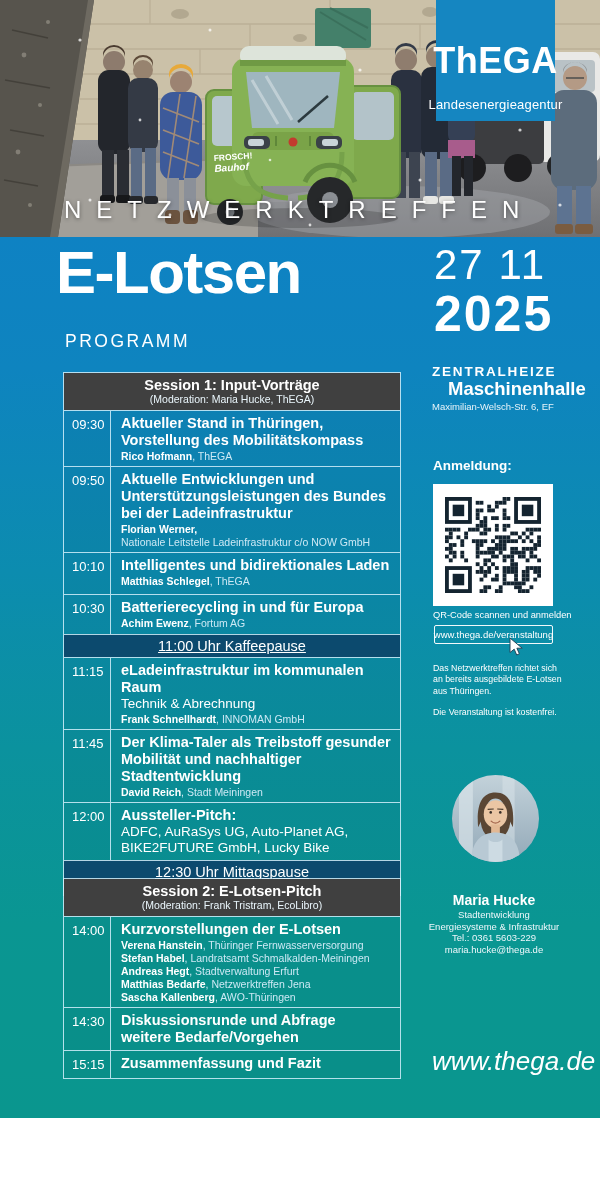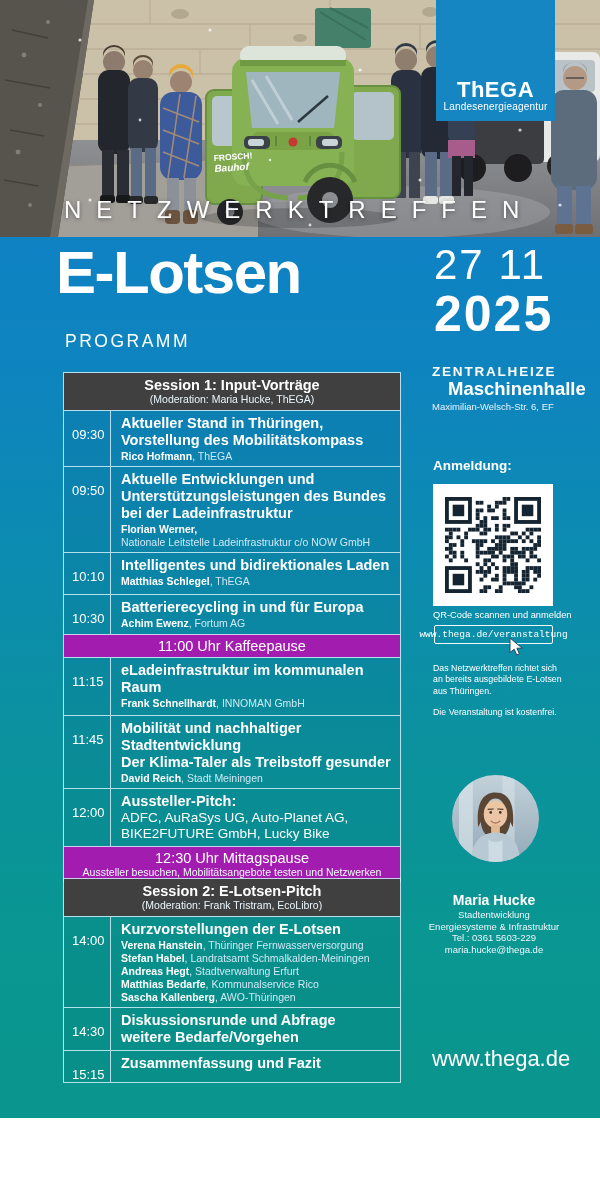--- a/index.html
+++ b/index.html
@@ -7,22 +7,22 @@
   body { font-family:"Liberation Sans","DejaVu Sans",sans-serif; }
   .page { position:relative; width:600px; height:1188px; overflow:hidden; background:#fff; margin:0 auto; }
 
   
   .photo { position:absolute; left:0; top:0; width:600px; height:237px; overflow:hidden; }
   .photo svg { display:block; }
   .kicker { position:absolute; left:64px; top:196px; color:#fff; font-size:24px; font-weight:500;
             letter-spacing:15px; text-shadow:0 1px 4px rgba(0,0,0,.45); white-space:nowrap; }
   .logo-box { position:absolute; left:436px; top:0; width:119px; height:121px; background:#1586c1;
               display:flex; flex-direction:column; justify-content:flex-end; align-items:center; padding-bottom:9px; }
-  .logo-word { color:#fff; font-size:22px; font-weight:700; letter-spacing:.5px; line-height:1; }
-  .logo-sub  { color:#fff; font-size:10px; letter-spacing:.2px; margin-top:0; }
+  .logo-word { color:#fff; font-size:36px; font-weight:700; letter-spacing:.5px; line-height:1; }
+  .logo-sub  { color:#fff; font-size:13px; letter-spacing:.2px; margin-top:18px; }
 
   
   .bodybg { position:absolute; left:0; top:237px; width:600px; height:881px;
             background:linear-gradient(180deg,#0e82c3 0%,#0e84bf 15%,#0c8caf 38%,#0b929e 58%,#0a9692 78%,#0a968e 100%); }
 
   .hero-title { position:absolute; left:56px; top:238px; color:#fff; font-size:60px; font-weight:800; letter-spacing:-1.5px; }
   .date-block { position:absolute; left:434px; top:243px; color:#fff; line-height:1.06; white-space:nowrap; }
   .date-top  { font-size:42px; font-weight:400; letter-spacing:2px; }
   .date-year { font-size:50px; font-weight:700; letter-spacing:2px; }
   .program-label { position:absolute; left:65px; top:331px; color:#fff; font-size:17.5px; font-weight:500; letter-spacing:2.5px; }
@@ -32,49 +32,49 @@
   .venue-hall { font-size:18.5px; font-weight:700; line-height:1.1;margin-left:16px; }
   .venue-addr { font-size:9.5px; color:#e8f4fa; margin-top:2px; }
 
   
   .stable { position:absolute; left:63px; width:338px; border:1.5px solid rgba(210,238,250,.85); color:#fff; }
   .s1 { top:372px; } .s2 { top:878px; }
   .thead { background:#404040; text-align:center; padding:4px 4px 5px; }
   .thead .t1 { display:block; font-size:14.5px; font-weight:700; line-height:16px; }
   .thead .t2 { display:block; font-size:10.5px; line-height:12px; color:#eaf6fc; }
   .row { display:flex; border-top:1.5px solid rgba(210,238,250,.85); background:rgba(2,28,58,.06); }
-  .time { width:46px; flex:0 0 46px; font-size:13px; padding:16px 0 0 8px; }
+  .time { width:46px; flex:0 0 46px; font-size:13px; padding:6px 0 0 8px; }
   .cell { flex:1; border-left:1.5px solid rgba(210,238,250,.85); padding:4px 8px 4px 10px; }
   .tl  { display:block; font-size:14.5px; font-weight:700; line-height:17px; }
   .rl  { display:block; font-size:13.5px; font-weight:400; line-height:16px; }
   .spk { font-size:10.5px; line-height:12px; color:#cde9f5; margin-top:1px; }
   .spk b { color:#fff; font-weight:700; }
   .spk span { color:#cde9f5; font-weight:400; }
-  .band { border-top:1.5px solid rgba(210,238,250,.85); background:#a21caf; text-align:center; padding:3px 2px; }
+  .band { border-top:1.5px solid rgba(210,238,250,.85); background:#0c4a6e; text-align:center; padding:3px 2px;text-decoration:underline; }
   .band .b1 { display:block; font-size:14.5px; font-weight:500; line-height:16px; }
   .band .b2 { display:block; font-size:10.5px; line-height:12px; color:#eefaf7; }
 
   
   .anm-label { position:absolute; left:433px; top:458px; color:#fff; font-size:13.5px; font-weight:700; }
   .qr-box { position:absolute; left:433px; top:484px; width:120px; height:122px; background:#fff; padding:12px; }
   .qr-box svg { width:96px; height:98px; display:block; }
   .qr-caption { position:absolute; left:433px; top:610px; color:#fff; font-size:9.3px; white-space:nowrap; }
   .url-btn { position:absolute; left:434px; top:625px; width:119px; height:19px; border:1px solid rgba(255,255,255,.95);
              border-radius:2px; color:#fff; font-size:9.5px; display:flex; align-items:center; justify-content:center;
-             white-space:nowrap; cursor:pointer;font-family:Liberation Mono, monospace; }
+             white-space:nowrap; cursor:pointer; }
   .cursor { position:absolute; left:508px; top:637px; width:16px; height:19px; }
   .note { position:absolute; left:433px; top:663px; color:#fff; font-size:8.8px; line-height:11.3px; white-space:nowrap; }
   .note .p2 { margin-top:10px; }
 
   .portrait { position:absolute; left:452px; top:775px; width:87px; height:87px; border-radius:50%; overflow:hidden; }
   .contact { position:absolute; left:403px; top:892px; width:182px; text-align:center; color:#fff; }
   .c-name { font-size:14px; font-weight:700; line-height:17px; }
   .c-line { font-size:9.5px; line-height:11.5px; color:#eef7fb; }
 
-  .website { position:absolute; left:432px; top:1046px; color:#fff; font-size:22px; font-weight:400; }
+  .website { position:absolute; left:432px; top:1046px; color:#fff; font-size:26px; font-weight:400;font-style:italic; }
 
   
   .footer { position:absolute; left:0; top:1118px; width:600px; height:70px; background:#fff; }
 </style>
 </head>
 <body>
 
 <div class="page">
 
   <div class="photo">
@@ -329,29 +329,30 @@
     </div>
 
     <div class="band">
       <span class="b1">11:00 Uhr Kaffeepause</span>
     </div>
 
     <div class="row" style="min-height:58px">
       <div class="time">11:15</div>
       <div class="cell">
         <span class="tl">eLadeinfrastruktur im kommunalen Raum</span>
+        <span class="rl">Technik &amp; Abrechnung</span>
         <div class="spk"><b>Frank Schnellhardt</b><span>, INNOMAN GmbH</span></div>
       </div>
     </div>
 
     <div class="row" style="min-height:55px">
       <div class="time">11:45</div>
       <div class="cell">
+        <span class="tl">Der Klima-Taler als Treibstoff gesunder</span>
         <span class="tl">Mobilität und nachhaltiger Stadtentwicklung</span>
-        <span class="tl">Der Klima-Taler als Treibstoff gesunder</span>
         <div class="spk"><b>David Reich</b><span>, Stadt Meiningen</span></div>
       </div>
     </div>
 
     <div class="row" style="min-height:58px">
       <div class="time">12:00</div>
       <div class="cell">
         <span class="tl">Aussteller-Pitch:</span>
         <span class="rl">ADFC, AuRaSys UG, Auto-Planet AG,</span>
         <span class="rl">BIKE2FUTURE GmbH, Lucky Bike</span>
@@ -370,21 +371,21 @@
       <span class="t2">(Moderation: Frank Tristram, EcoLibro)</span>
     </div>
 
     <div class="row" style="min-height:88px">
       <div class="time">14:00</div>
       <div class="cell">
         <span class="tl">Kurzvorstellungen der E-Lotsen</span>
         <div class="spk"><b>Verena Hanstein</b><span>, Thüringer Fernwasserversorgung</span></div>
         <div class="spk"><b>Stefan Habel</b><span>, Landratsamt Schmalkalden-Meiningen</span></div>
         <div class="spk"><b>Andreas Hegt</b><span>, Stadtverwaltung Erfurt</span></div>
-        <div class="spk"><b>Matthias Bedarfe</b><span>, Kommunalservice Rico</span></div>
+        <div class="spk"><b>Matthias Bedarfe</b><span>, Netzwerktreffen Jena</span></div>
         <div class="spk"><b>Sascha Kallenberg</b><span>, AWO-Thüringen</span></div>
       </div>
     </div>
 
     <div class="row" style="min-height:39px">
       <div class="time">14:30</div>
       <div class="cell">
         <span class="tl">Diskussionsrunde und Abfrage</span>
         <span class="tl">weitere Bedarfe/Vorgehen</span>
       </div>

